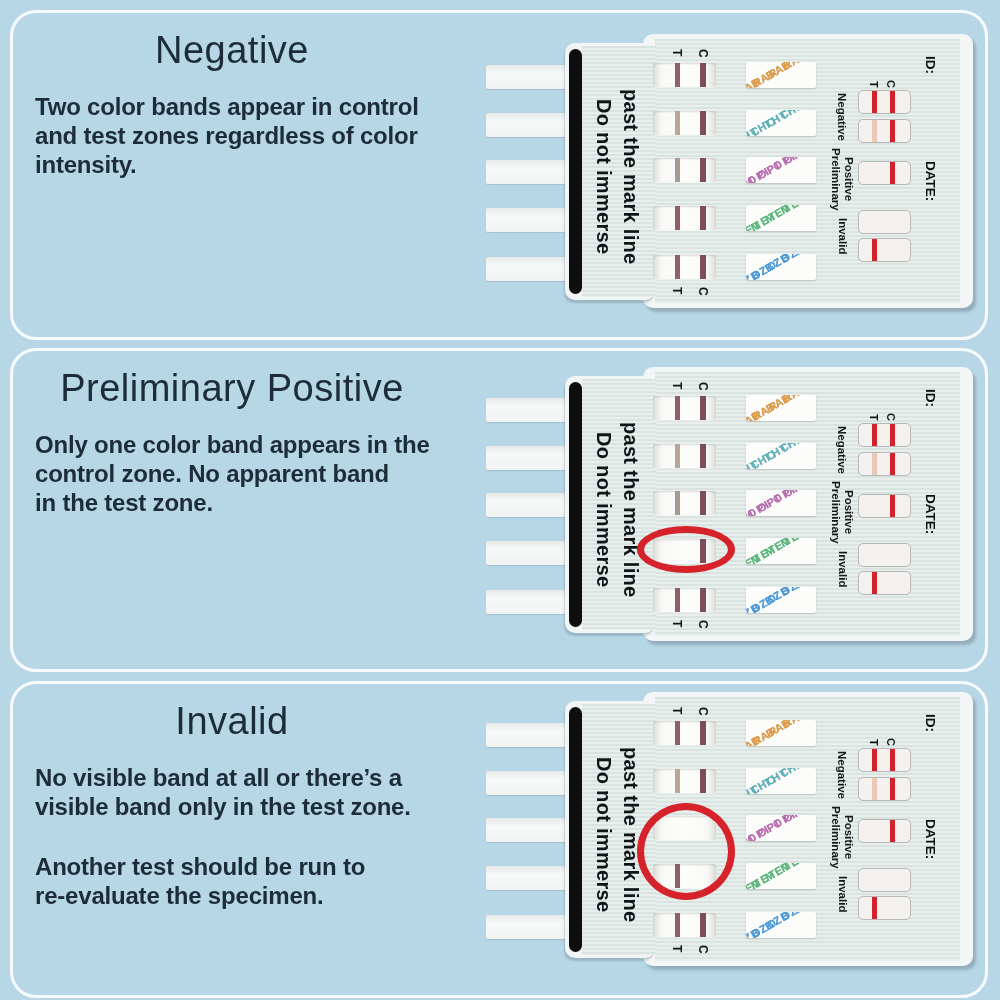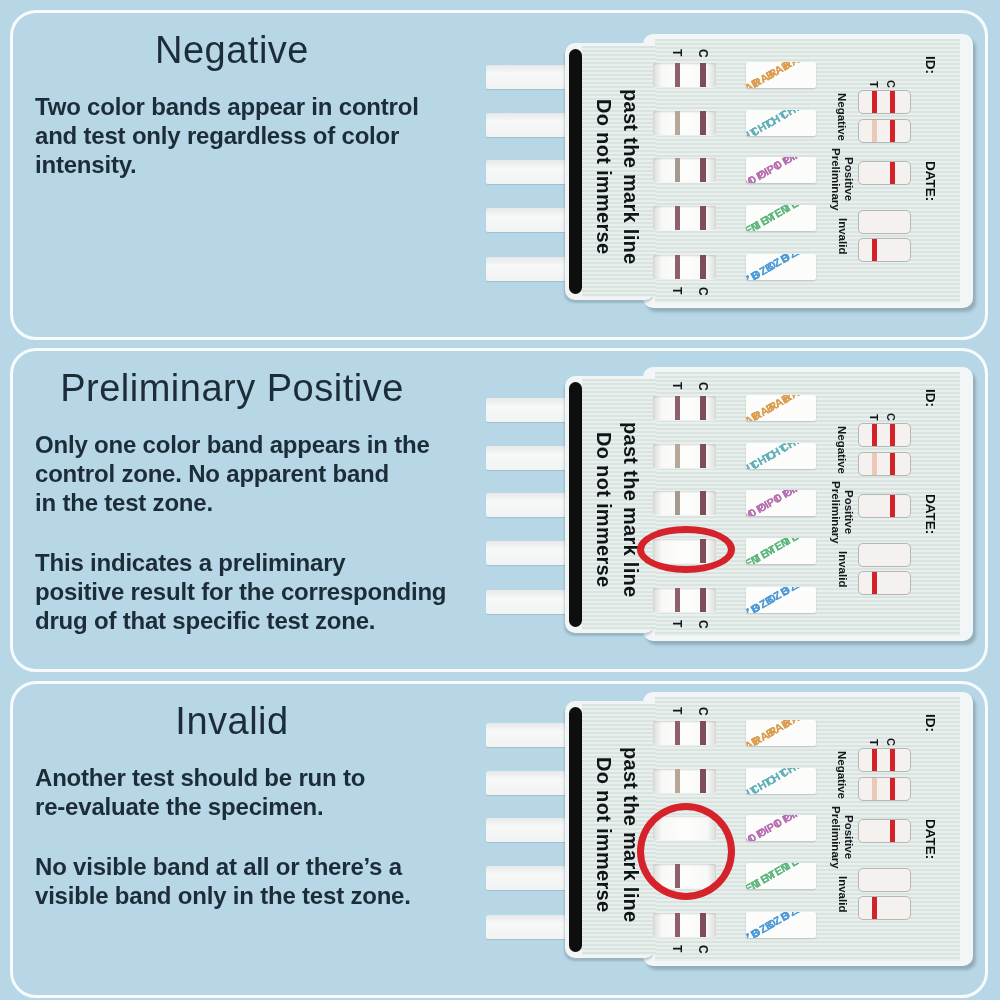--- a/index.html
+++ b/index.html
@@ -85,21 +85,21 @@
   .highlight{border-style:solid; border-radius:50%; background:transparent;}
 </style>
 </head>
 <body>
 
 <div id="stage">
   <div class="panel" id="panel-0">
     <div class="textcol">
       <div class="ptitle">Negative</div>
       <div class="ptext">Two color bands appear in control
-and test only regardless of color
+and test zones regardless of color
 intensity.</div>
     </div>
     <div class="device" id="device-0" style="top:21px">
         <div class="strip" style="top: 31px;"></div>
         <div class="strip" style="top: 79px;"></div>
         <div class="strip" style="top: 126px;"></div>
         <div class="strip" style="top: 174px;"></div>
         <div class="strip" style="top: 223px;"></div>
         <div class="shell-body"></div>
         <div class="shell-cap"></div>
@@ -196,23 +196,20 @@
         <div class="vtext idlabel" style="left: 436px; top: 122px; width: 17px; height: 50px;">DATE:</div>
       </div>
   </div>
 
   <div class="panel" id="panel-1">
     <div class="textcol">
       <div class="ptitle">Preliminary Positive</div>
       <div class="ptext">Only one color band appears in the
 control zone. No apparent band
 in the test zone.</div>
-      <div class="ptext">This indicates a preliminary
-positive result for the corresponding
-drug of that specific test zone.</div>
     </div>
     <div class="device" id="device-1" style="top:16px">
         <div class="strip" style="top: 31px;"></div>
         <div class="strip" style="top: 79px;"></div>
         <div class="strip" style="top: 126px;"></div>
         <div class="strip" style="top: 174px;"></div>
         <div class="strip" style="top: 223px;"></div>
         <div class="shell-body"></div>
         <div class="shell-cap"></div>
         <div class="teal teal-body"></div>
@@ -305,24 +302,24 @@
         <div class="vtext llabel" style="left: 350px; top: 176px; width: 14px; height: 52px;">Invalid</div>
         <div class="vtext idlabel" style="left: 436px; top: 15px; width: 17px; height: 32px;">ID:</div>
         <div class="vtext idlabel" style="left: 436px; top: 122px; width: 17px; height: 50px;">DATE:</div>
         <div class="highlight" style="left: 151px; top: 159px; width: 98px; height: 47px; border-width: 7px; border-color: rgb(214, 34, 43);"></div>
       </div>
   </div>
 
   <div class="panel" id="panel-2">
     <div class="textcol">
       <div class="ptitle">Invalid</div>
+      <div class="ptext">No visible band at all or there’s a
+visible band only in the test zone.</div>
       <div class="ptext">Another test should be run to
 re-evaluate the specimen.</div>
-      <div class="ptext">No visible band at all or there’s a
-visible band only in the test zone.</div>
     </div>
     <div class="device" id="device-2" style="top:8px">
         <div class="strip" style="top: 31px;"></div>
         <div class="strip" style="top: 79px;"></div>
         <div class="strip" style="top: 126px;"></div>
         <div class="strip" style="top: 174px;"></div>
         <div class="strip" style="top: 223px;"></div>
         <div class="shell-body"></div>
         <div class="shell-cap"></div>
         <div class="teal teal-body"></div>

